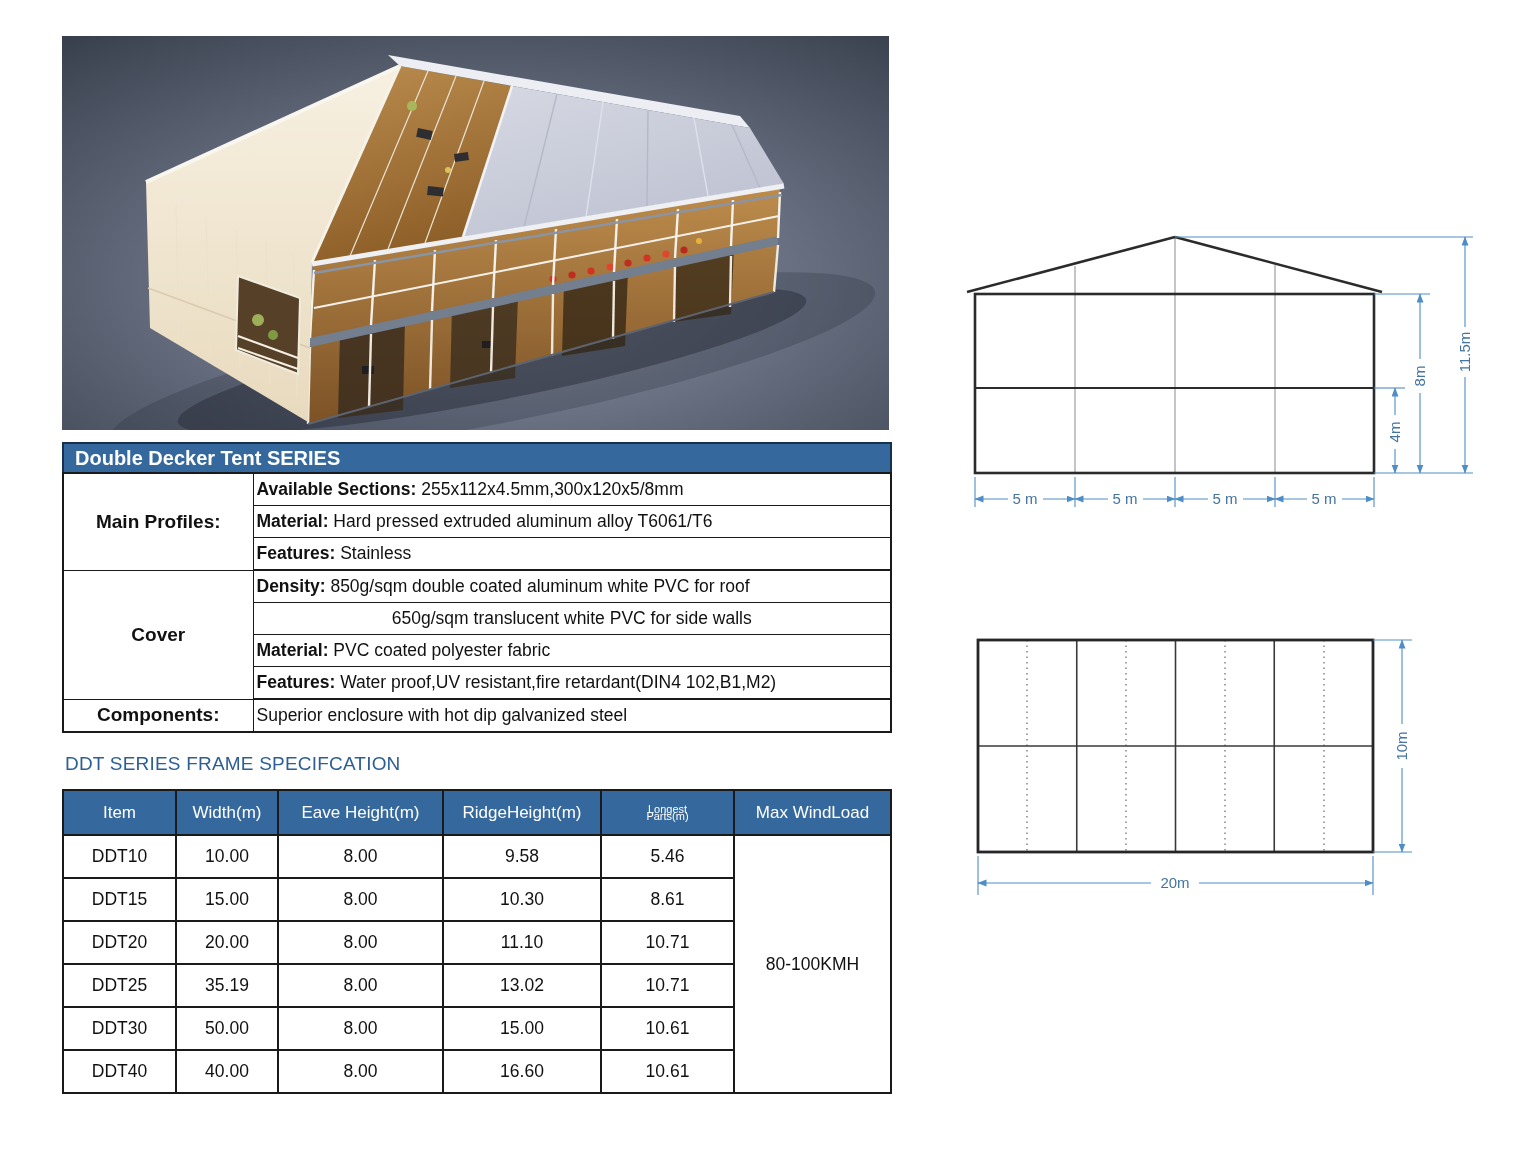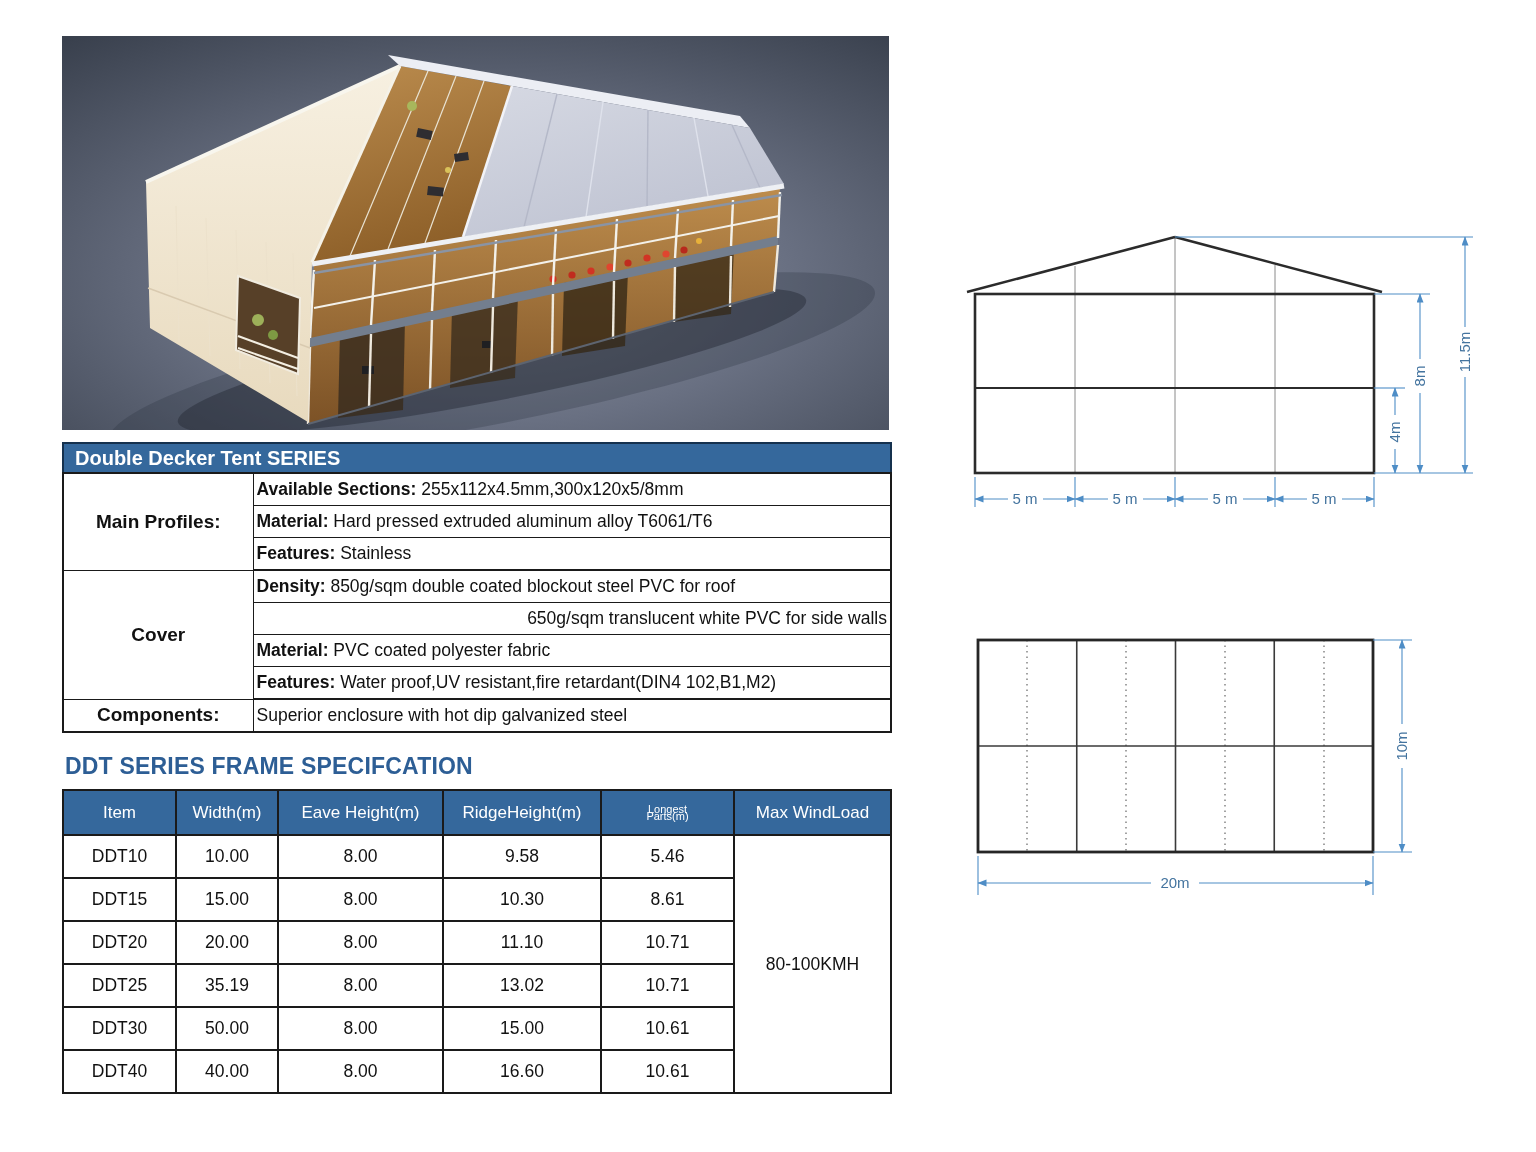--- a/index.html
+++ b/index.html
@@ -13,25 +13,25 @@
 
   
   #spec-table{left:62px;top:442px;width:828px;border-collapse:collapse;table-layout:fixed;}
   #spec-table td{border:1.7px solid var(--table-border,#1a1a1a);padding:0 3px;vertical-align:middle;
                  font-size:17.5px;height:31px;background:#fff;overflow:hidden;white-space:nowrap;}
   #spec-table .title-cell{background:var(--header-blue,#35689C);color:#fff;font-weight:bold;
                  font-size:20px;height:28px;padding-left:11px;border:2.5px solid #15314e;border-bottom:2px solid #1a1a1a;}
   #spec-table .lbl{font-weight:bold;font-size:19px;text-align:center;padding:0 12px;}
   #spec-table{border:2.5px solid var(--table-border,#1a1a1a);}
   #spec-table tr.secend td{border-bottom:2.6px solid var(--table-border,#1a1a1a);}
-  #spec-table td.center{text-align:right;}
+  #spec-table td.center{text-align:center;}
   #spec-table b{font-weight:bold;}
 
   
-  #frame-heading{left:65px;top:753px;font-size:23px;font-weight:bold;
+  #frame-heading{left:65px;top:753px;font-size:19px;font-weight:normal;
                  color:var(--heading-text-blue,#2D5E95);letter-spacing:.2px;}
 
   
   #frame-table{left:62px;top:789px;width:828px;border-collapse:collapse;table-layout:fixed;
                border:2.6px solid var(--table-border,#1a1a1a);}
   #frame-table th{background:var(--header-blue,#35689C);color:#fff;font-weight:normal;
                   font-size:17px;height:41px;border:2px solid var(--table-border,#1a1a1a);}
   #frame-table td{border:2px solid var(--table-border,#1a1a1a);font-size:17.5px;height:39px;
                   text-align:center;vertical-align:middle;background:#fff;}
   #frame-table .two-line{line-height:.62;font-size:11px;margin-left:30px;}
@@ -200,21 +200,21 @@
     <td><b>Available Sections:</b><span> 255x112x4.5mm,300x120x5/8mm</span></td>
   </tr>
   <tr>
     <td><b>Material:</b><span> Hard pressed extruded aluminum alloy T6061/T6</span></td>
   </tr>
   <tr class="secend">
     <td><b>Features:</b><span> Stainless</span></td>
   </tr>
   <tr>
     <td class="lbl" rowspan="4">Cover</td>
-    <td><b>Density:</b><span> 850g/sqm double coated blockout steel PVC for roof</span></td>
+    <td><b>Density:</b><span> 850g/sqm double coated aluminum white PVC for roof</span></td>
   </tr>
   <tr>
     <td class="center"><span>650g/sqm translucent white PVC for side walls</span></td>
   </tr>
   <tr>
     <td><b>Material:</b><span> PVC coated polyester fabric</span></td>
   </tr>
   <tr class="secend">
     <td><b>Features:</b><span> Water proof,UV resistant,fire retardant(DIN4 102,B1,M2)</span></td>
   </tr>

